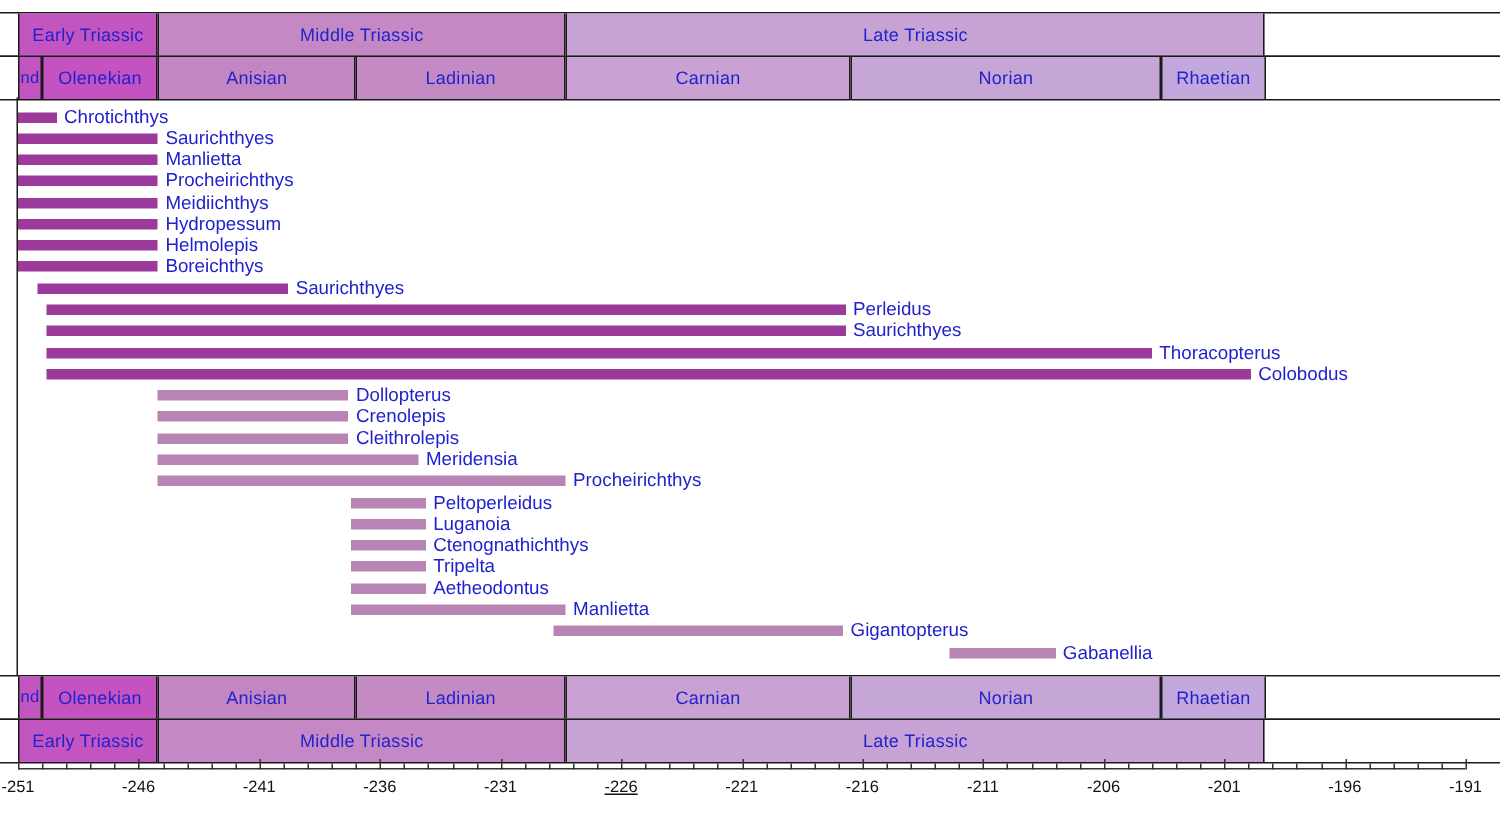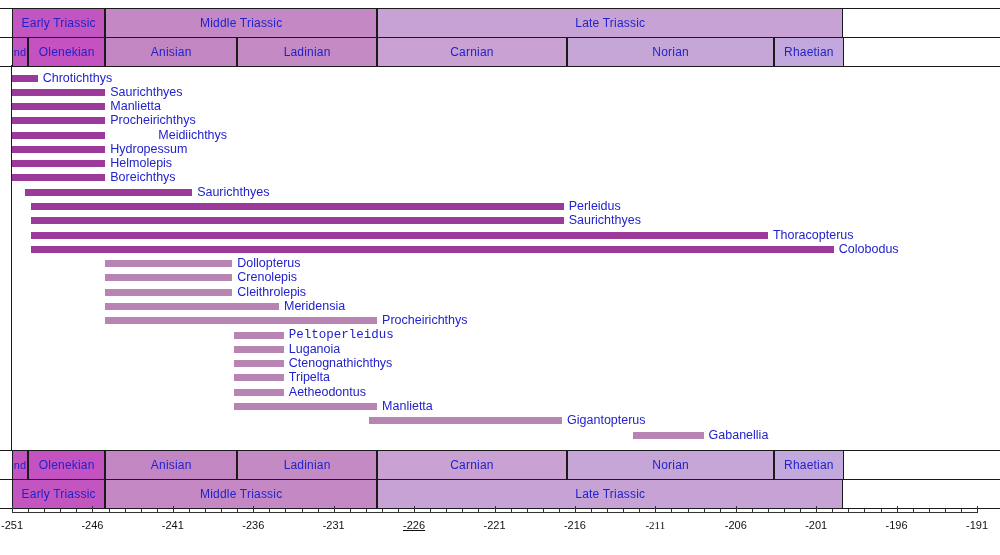--- a/index.html
+++ b/index.html
@@ -117,21 +117,21 @@
   <div id="bars">
       <div class="bar" style="left: 12px; top: 74.5px; width: 25.7333px; background: rgb(156, 58, 156);"></div>
       <div class="bar-label" style="left: 42.7333px; top: 71.5px;">Chrotichthys</div>
       <div class="bar" style="left: 12px; top: 88.78px; width: 93.2833px; background: rgb(156, 58, 156);"></div>
       <div class="bar-label" style="left: 110.283px; top: 85.78px;">Saurichthyes</div>
       <div class="bar" style="left: 12px; top: 103.06px; width: 93.2833px; background: rgb(156, 58, 156);"></div>
       <div class="bar-label" style="left: 110.283px; top: 100.06px;">Manlietta</div>
       <div class="bar" style="left: 12px; top: 117.34px; width: 93.2833px; background: rgb(156, 58, 156);"></div>
       <div class="bar-label" style="left: 110.283px; top: 114.34px;">Procheirichthys</div>
       <div class="bar" style="left: 12px; top: 131.62px; width: 93.2833px; background: rgb(156, 58, 156);"></div>
-      <div class="bar-label" style="left: 110.283px; top: 128.62px; margin-left: 48px;">Meidiichthys</div>
+      <div class="bar-label" style="left: 110.283px; top: 128.62px;">Meidiichthys</div>
       <div class="bar" style="left: 12px; top: 145.9px; width: 93.2833px; background: rgb(156, 58, 156);"></div>
       <div class="bar-label" style="left: 110.283px; top: 142.9px;">Hydropessum</div>
       <div class="bar" style="left: 12px; top: 160.18px; width: 93.2833px; background: rgb(156, 58, 156);"></div>
       <div class="bar-label" style="left: 110.283px; top: 157.18px;">Helmolepis</div>
       <div class="bar" style="left: 12px; top: 174.46px; width: 93.2833px; background: rgb(156, 58, 156);"></div>
       <div class="bar-label" style="left: 110.283px; top: 171.46px;">Boreichthys</div>
       <div class="bar" style="left: 24.8667px; top: 188.74px; width: 167.267px; background: rgb(156, 58, 156);"></div>
       <div class="bar-label" style="left: 197.133px; top: 185.74px;">Saurichthyes</div>
       <div class="bar" style="left: 31.3px; top: 203.02px; width: 532.358px; background: rgb(156, 58, 156);"></div>
       <div class="bar-label" style="left: 568.658px; top: 200.02px;">Perleidus</div>
@@ -145,21 +145,21 @@
       <div class="bar-label" style="left: 237.342px; top: 257.14px;">Dollopterus</div>
       <div class="bar" style="left: 105.283px; top: 274.42px; width: 127.058px; background: rgb(183, 132, 180);"></div>
       <div class="bar-label" style="left: 237.342px; top: 271.42px;">Crenolepis</div>
       <div class="bar" style="left: 105.283px; top: 288.7px; width: 127.058px; background: rgb(183, 132, 180);"></div>
       <div class="bar-label" style="left: 237.342px; top: 285.7px;">Cleithrolepis</div>
       <div class="bar" style="left: 105.283px; top: 302.98px; width: 173.7px; background: rgb(183, 132, 180);"></div>
       <div class="bar-label" style="left: 283.983px; top: 299.98px;">Meridensia</div>
       <div class="bar" style="left: 105.283px; top: 317.26px; width: 271.808px; background: rgb(183, 132, 180);"></div>
       <div class="bar-label" style="left: 382.092px; top: 314.26px;">Procheirichthys</div>
       <div class="bar" style="left: 233.95px; top: 331.54px; width: 49.8583px; background: rgb(183, 132, 180);"></div>
-      <div class="bar-label" style="left: 288.808px; top: 328.54px; font-family: Liberation Mono, monospace;">Peltoperleidus</div>
+      <div class="bar-label" style="left: 288.808px; top: 328.54px;">Peltoperleidus</div>
       <div class="bar" style="left: 233.95px; top: 345.82px; width: 49.8583px; background: rgb(183, 132, 180);"></div>
       <div class="bar-label" style="left: 288.808px; top: 342.82px;">Luganoia</div>
       <div class="bar" style="left: 233.95px; top: 360.1px; width: 49.8583px; background: rgb(183, 132, 180);"></div>
       <div class="bar-label" style="left: 288.808px; top: 357.1px;">Ctenognathichthys</div>
       <div class="bar" style="left: 233.95px; top: 374.38px; width: 49.8583px; background: rgb(183, 132, 180);"></div>
       <div class="bar-label" style="left: 288.808px; top: 371.38px;">Tripelta</div>
       <div class="bar" style="left: 233.95px; top: 388.66px; width: 49.8583px; background: rgb(183, 132, 180);"></div>
       <div class="bar-label" style="left: 288.808px; top: 385.66px;">Aetheodontus</div>
       <div class="bar" style="left: 233.95px; top: 402.94px; width: 143.142px; background: rgb(183, 132, 180);"></div>
       <div class="bar-label" style="left: 382.092px; top: 399.94px;">Manlietta</div>
@@ -228,21 +228,21 @@
       <div class="tick minor" style="left: 527px; top: 509px; height: 4px;"></div>
       <div class="tick minor" style="left: 543px; top: 509px; height: 4px;"></div>
       <div class="tick minor" style="left: 559px; top: 509px; height: 4px;"></div>
       <div class="tick major" style="left: 575px; top: 506px; height: 7px;"></div>
       <div class="tick-label" style="left: 574.917px; top: 519px;">-216</div>
       <div class="tick minor" style="left: 591px; top: 509px; height: 4px;"></div>
       <div class="tick minor" style="left: 607px; top: 509px; height: 4px;"></div>
       <div class="tick minor" style="left: 623px; top: 509px; height: 4px;"></div>
       <div class="tick minor" style="left: 639px; top: 509px; height: 4px;"></div>
       <div class="tick major" style="left: 655px; top: 506px; height: 7px;"></div>
-      <div class="tick-label" style="left: 655.333px; top: 519px; font-family: Liberation Serif, serif;">-211</div>
+      <div class="tick-label" style="left: 655.333px; top: 519px;">-211</div>
       <div class="tick minor" style="left: 671px; top: 509px; height: 4px;"></div>
       <div class="tick minor" style="left: 688px; top: 509px; height: 4px;"></div>
       <div class="tick minor" style="left: 704px; top: 509px; height: 4px;"></div>
       <div class="tick minor" style="left: 720px; top: 509px; height: 4px;"></div>
       <div class="tick major" style="left: 736px; top: 506px; height: 7px;"></div>
       <div class="tick-label" style="left: 735.75px; top: 519px;">-206</div>
       <div class="tick minor" style="left: 752px; top: 509px; height: 4px;"></div>
       <div class="tick minor" style="left: 768px; top: 509px; height: 4px;"></div>
       <div class="tick minor" style="left: 784px; top: 509px; height: 4px;"></div>
       <div class="tick minor" style="left: 800px; top: 509px; height: 4px;"></div>

